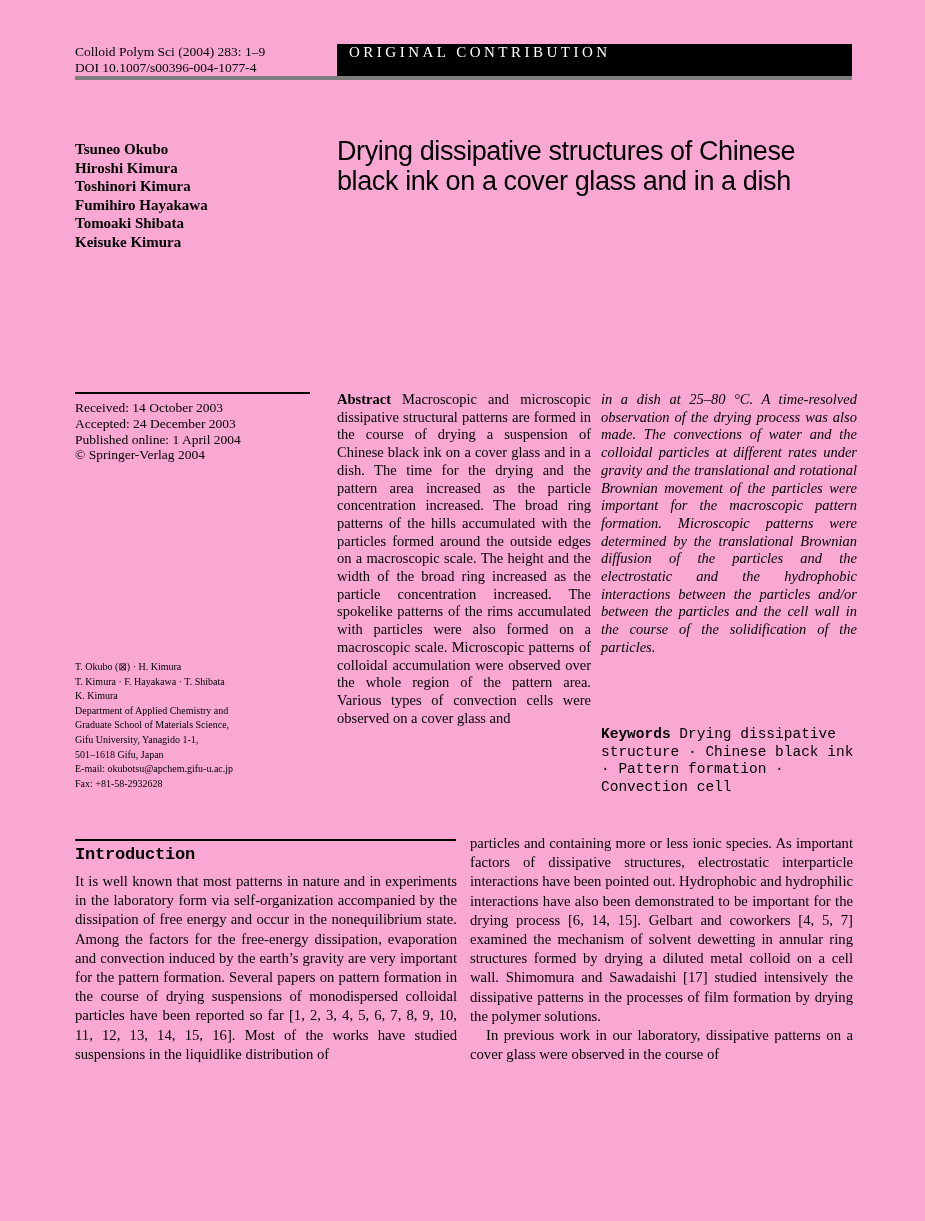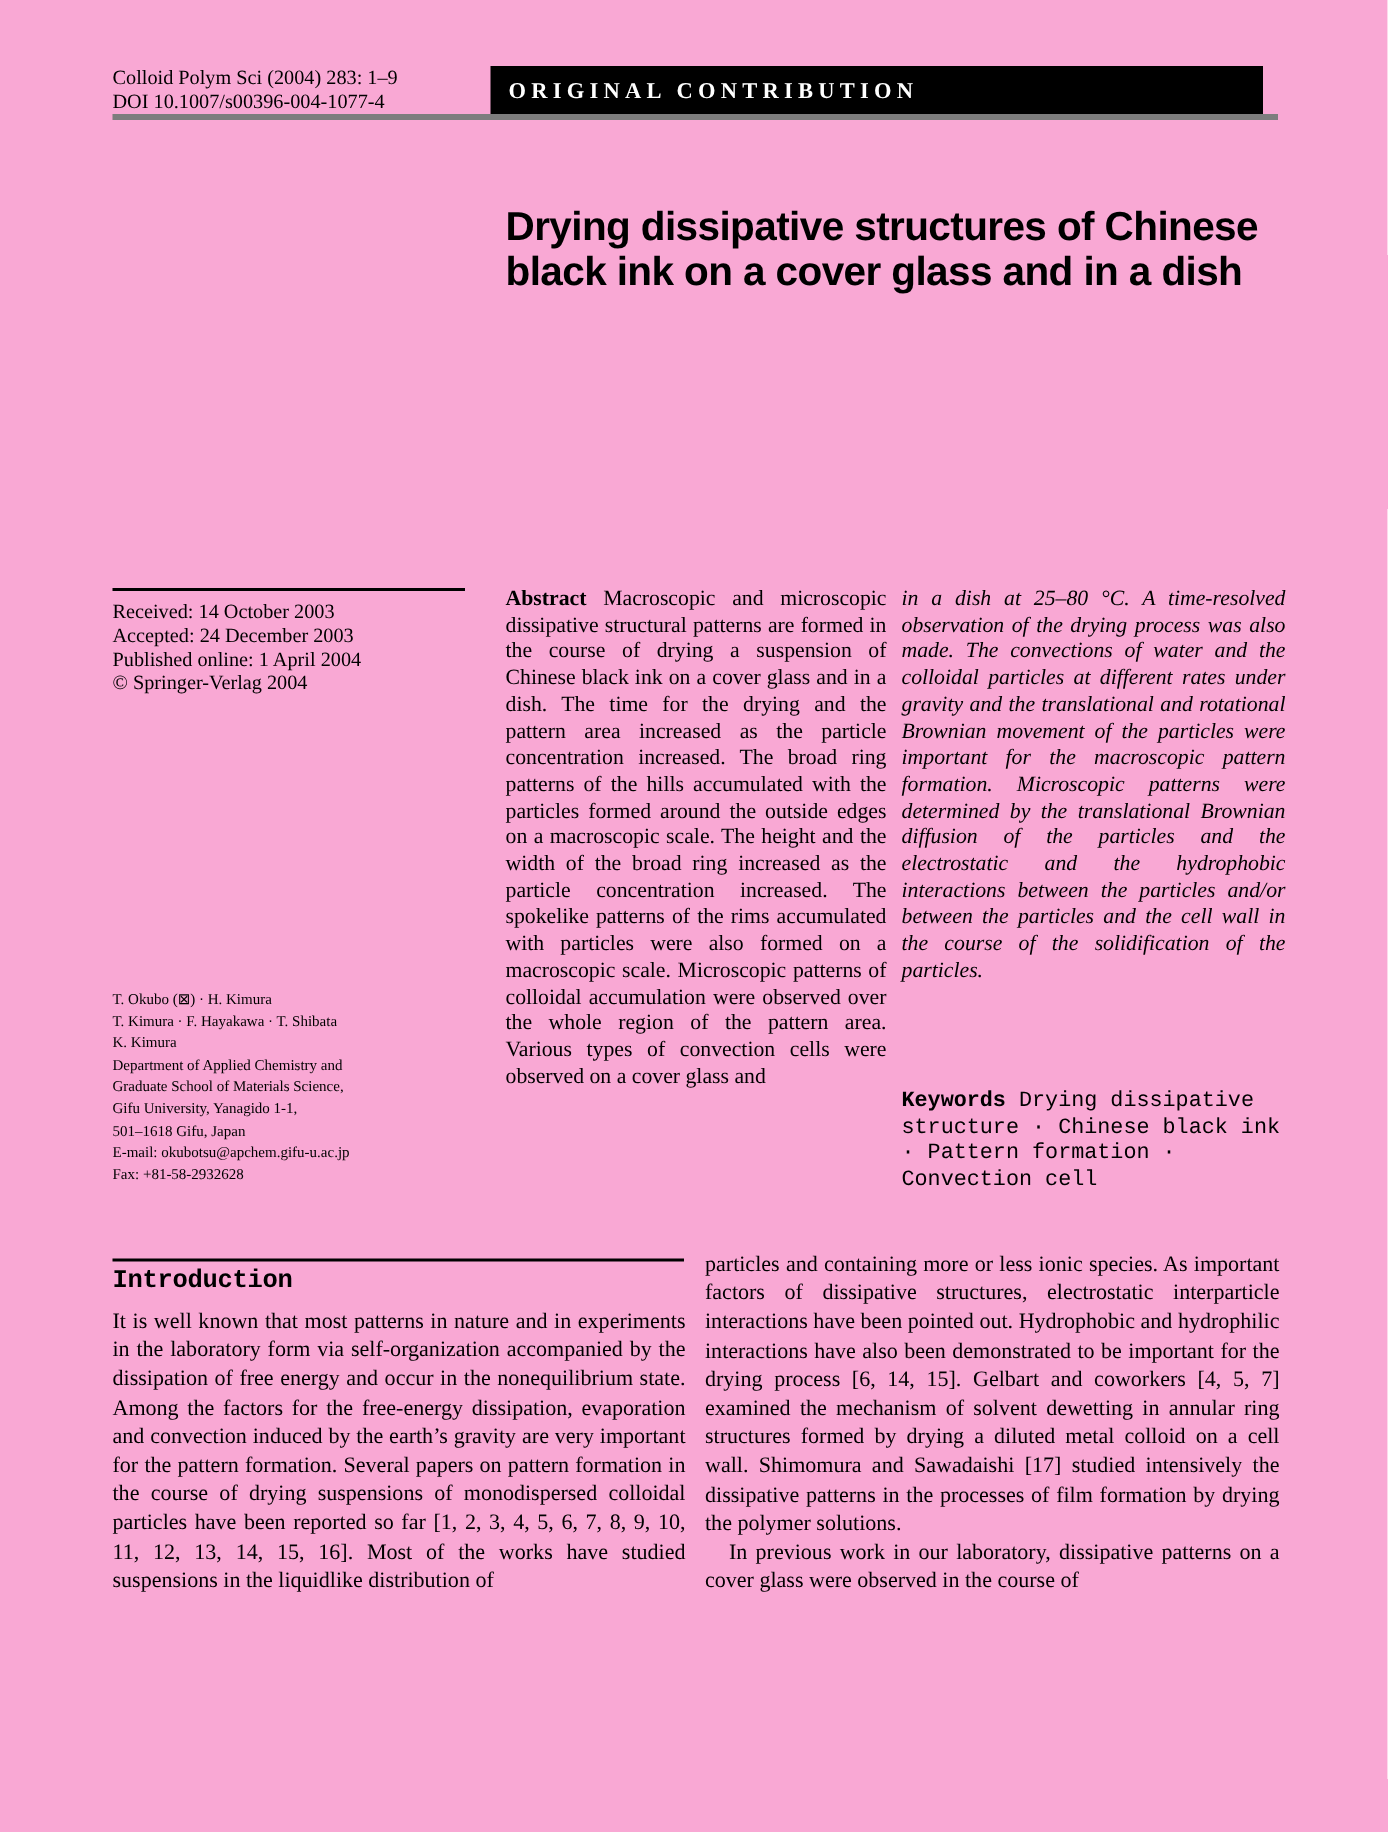--- a/index.html
+++ b/index.html
@@ -17,45 +17,45 @@
     overflow: hidden;
   }
   .abs { position: absolute; }
 
   
   .journal-cite {
     left: 75px; top: 44px; width: 260px;
     font-size: 13.5px; line-height: 16px;
   }
   .banner {
-    left: 327px; top: 44px; width: 515px; height: 34px;
+    left: 337px; top: 44px; width: 515px; height: 34px;
     background: #000000;
-    display: flex; align-items: center;
-    box-sizing: border-box; padding-left: 12px; font-weight: bold;
+    display: flex; 
+    box-sizing: border-box; padding-left: 12px;
   }
   .banner-text {
     color: #ffffff;
     font-size: 15px;
     letter-spacing: 3.5px;
     font-family: "Liberation Serif", serif;
   }
   .header-rule {
     left: 75px; top: 76px; width: 777px; height: 4px;
     background: #7d7d7d;
   }
 
   
   .authors {
     left: 75px; top: 140px; width: 240px;
     font-size: 15px; font-weight: bold; line-height: 18.5px;
   }
   .title {
     left: 337px; top: 136px; width: 520px;
     font-family: "Liberation Sans", sans-serif;
-    font-weight: bold;
+    font-weight: normal;
     font-size: 27px; line-height: 30px;
     letter-spacing: -0.4px;
   }
 
   
   .received-rule {
     left: 75px; top: 392px; width: 235px; height: 1.5px;
     background: #000000;
   }
   .received {
@@ -121,20 +121,28 @@
     <div>Colloid Polym Sci (2004) 283: 1–9</div>
     <div>DOI 10.1007/s00396-004-1077-4</div>
   </div>
 
   <div class="abs banner">
     <span class="banner-text">ORIGINAL CONTRIBUTION</span>
   </div>
 
   <div class="abs header-rule"></div>
 
+  <div class="abs authors">
+    <div>Tsuneo Okubo</div>
+    <div>Hiroshi Kimura</div>
+    <div>Toshinori Kimura</div>
+    <div>Fumihiro Hayakawa</div>
+    <div>Tomoaki Shibata</div>
+    <div>Keisuke Kimura</div>
+  </div>
 
   <div class="abs title">Drying dissipative structures of Chinese black ink on a cover glass and in a dish</div>
 
   <div class="abs received-rule"></div>
   <div class="abs received">
     <div>Received: 14 October 2003</div>
     <div>Accepted: 24 December 2003</div>
     <div>Published online: 1 April 2004</div>
     <div>© Springer-Verlag 2004</div>
   </div>

